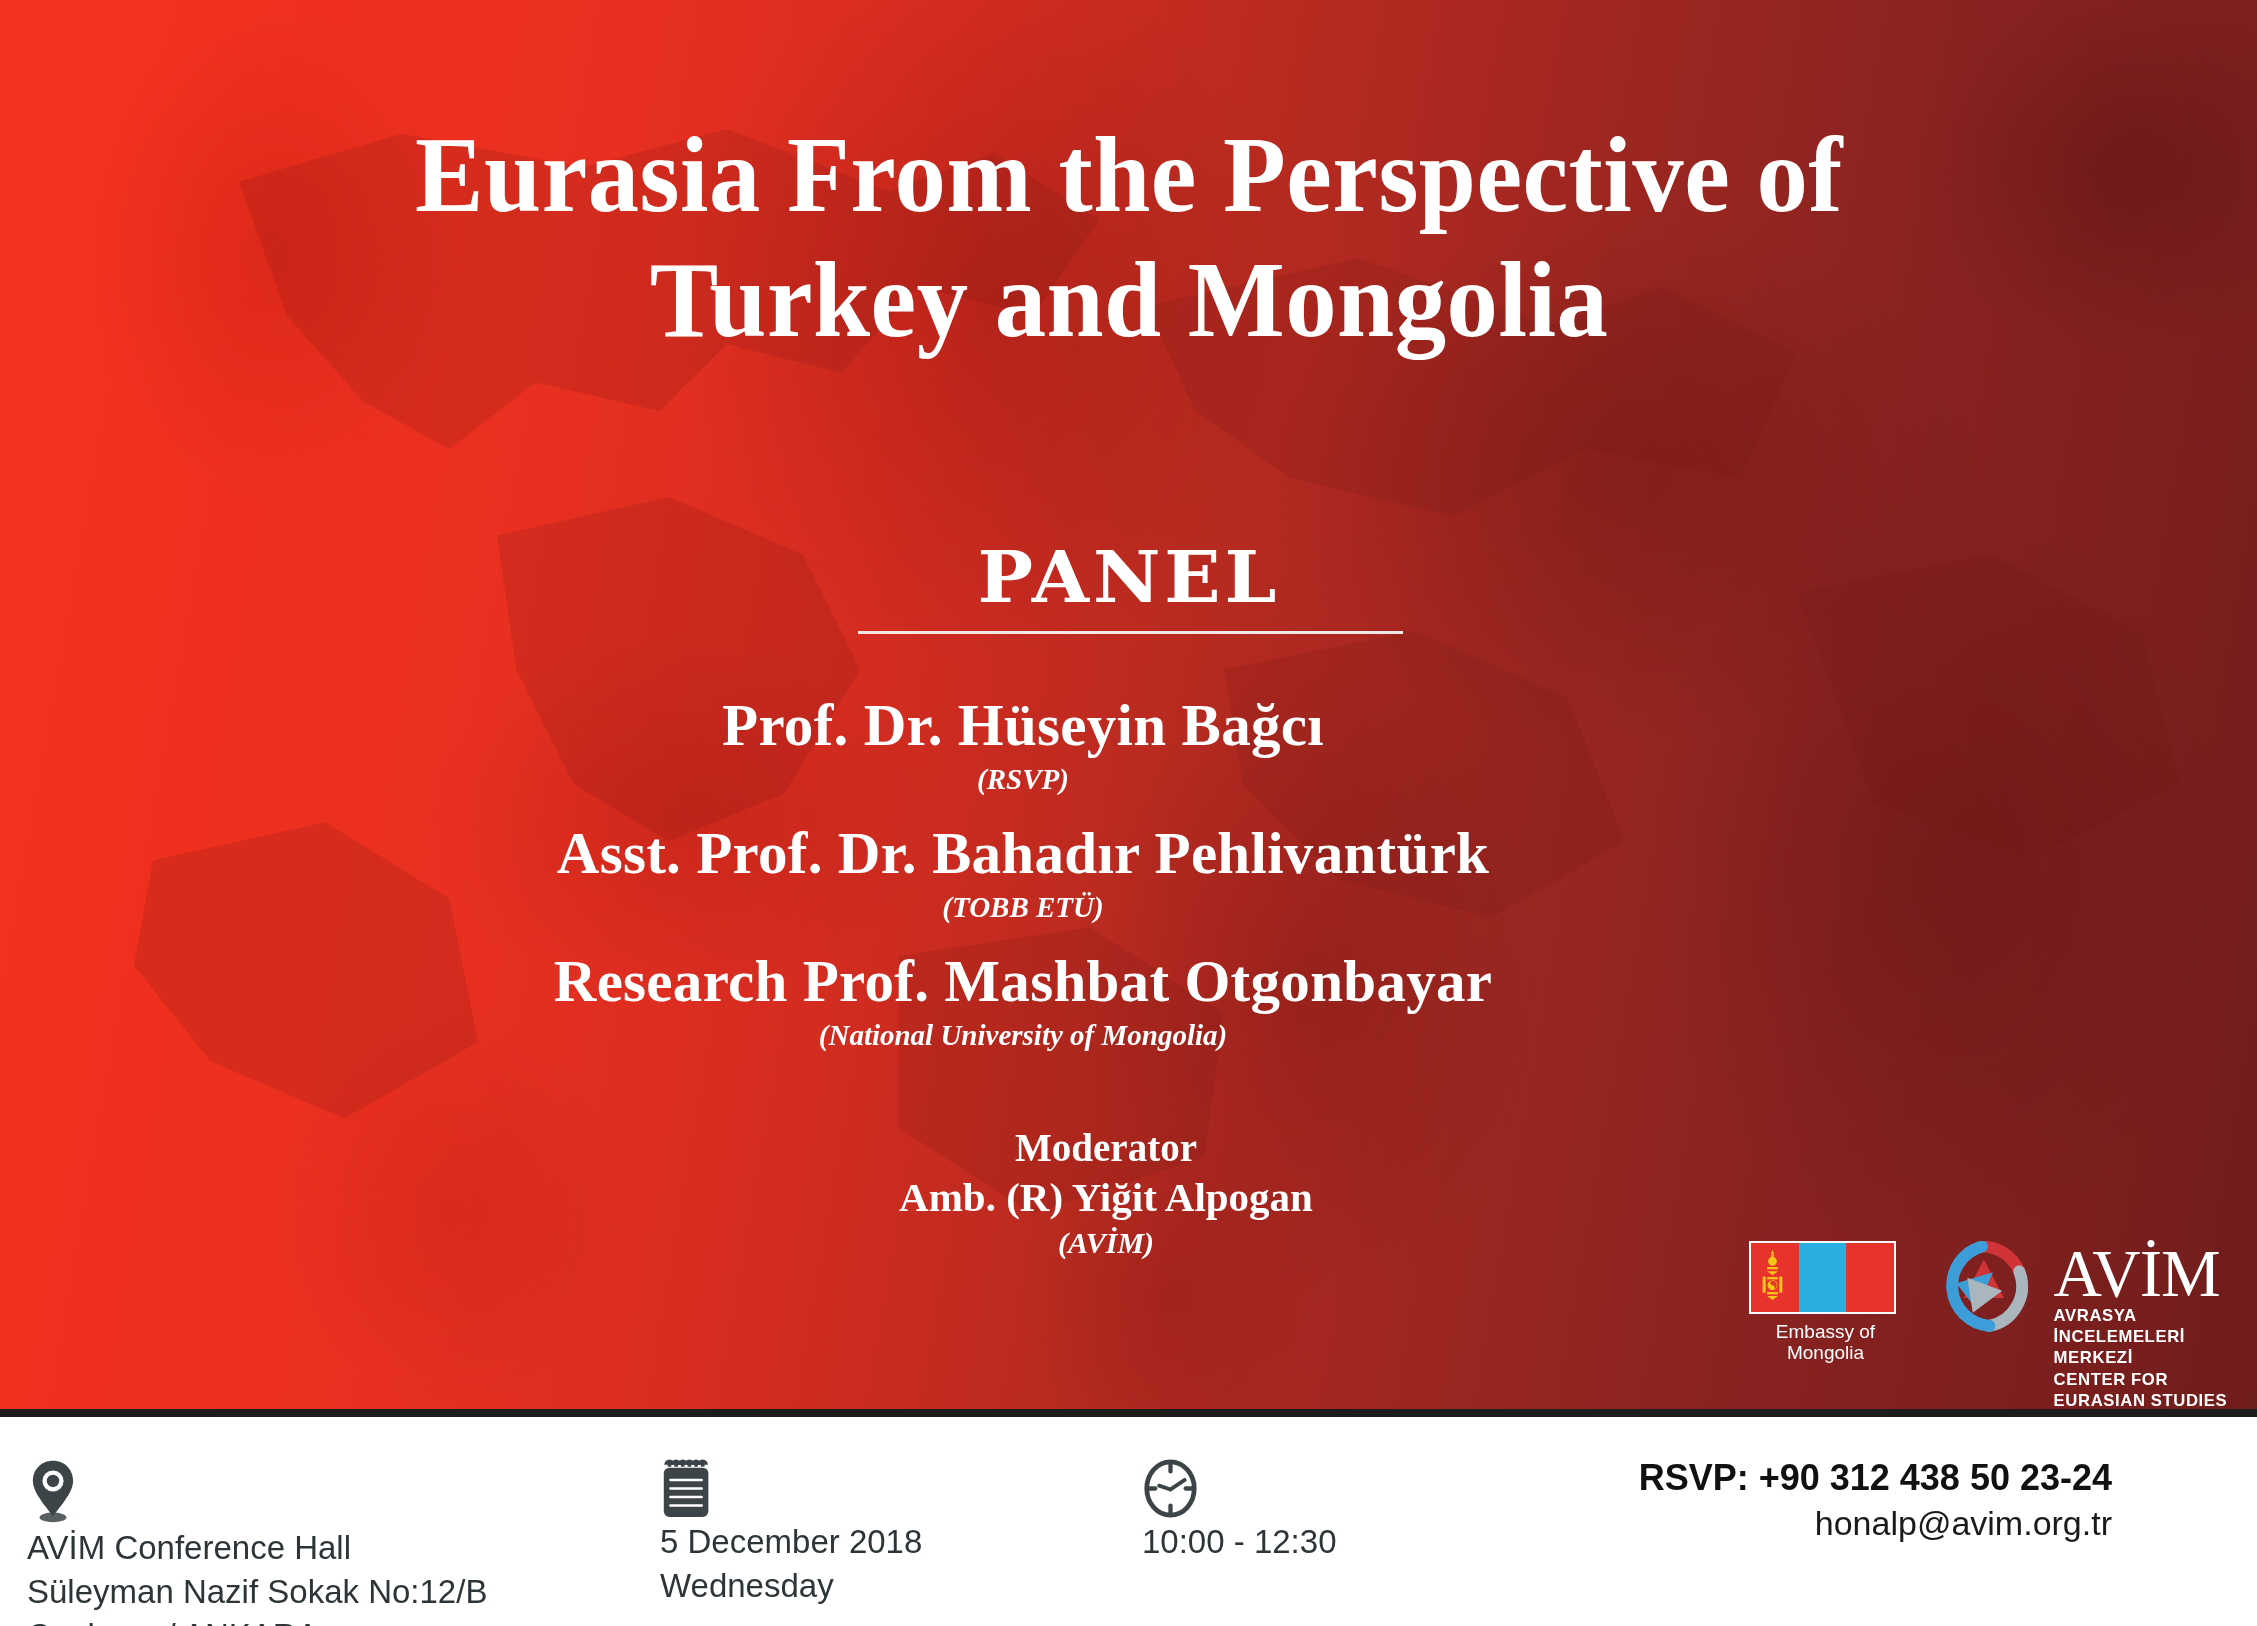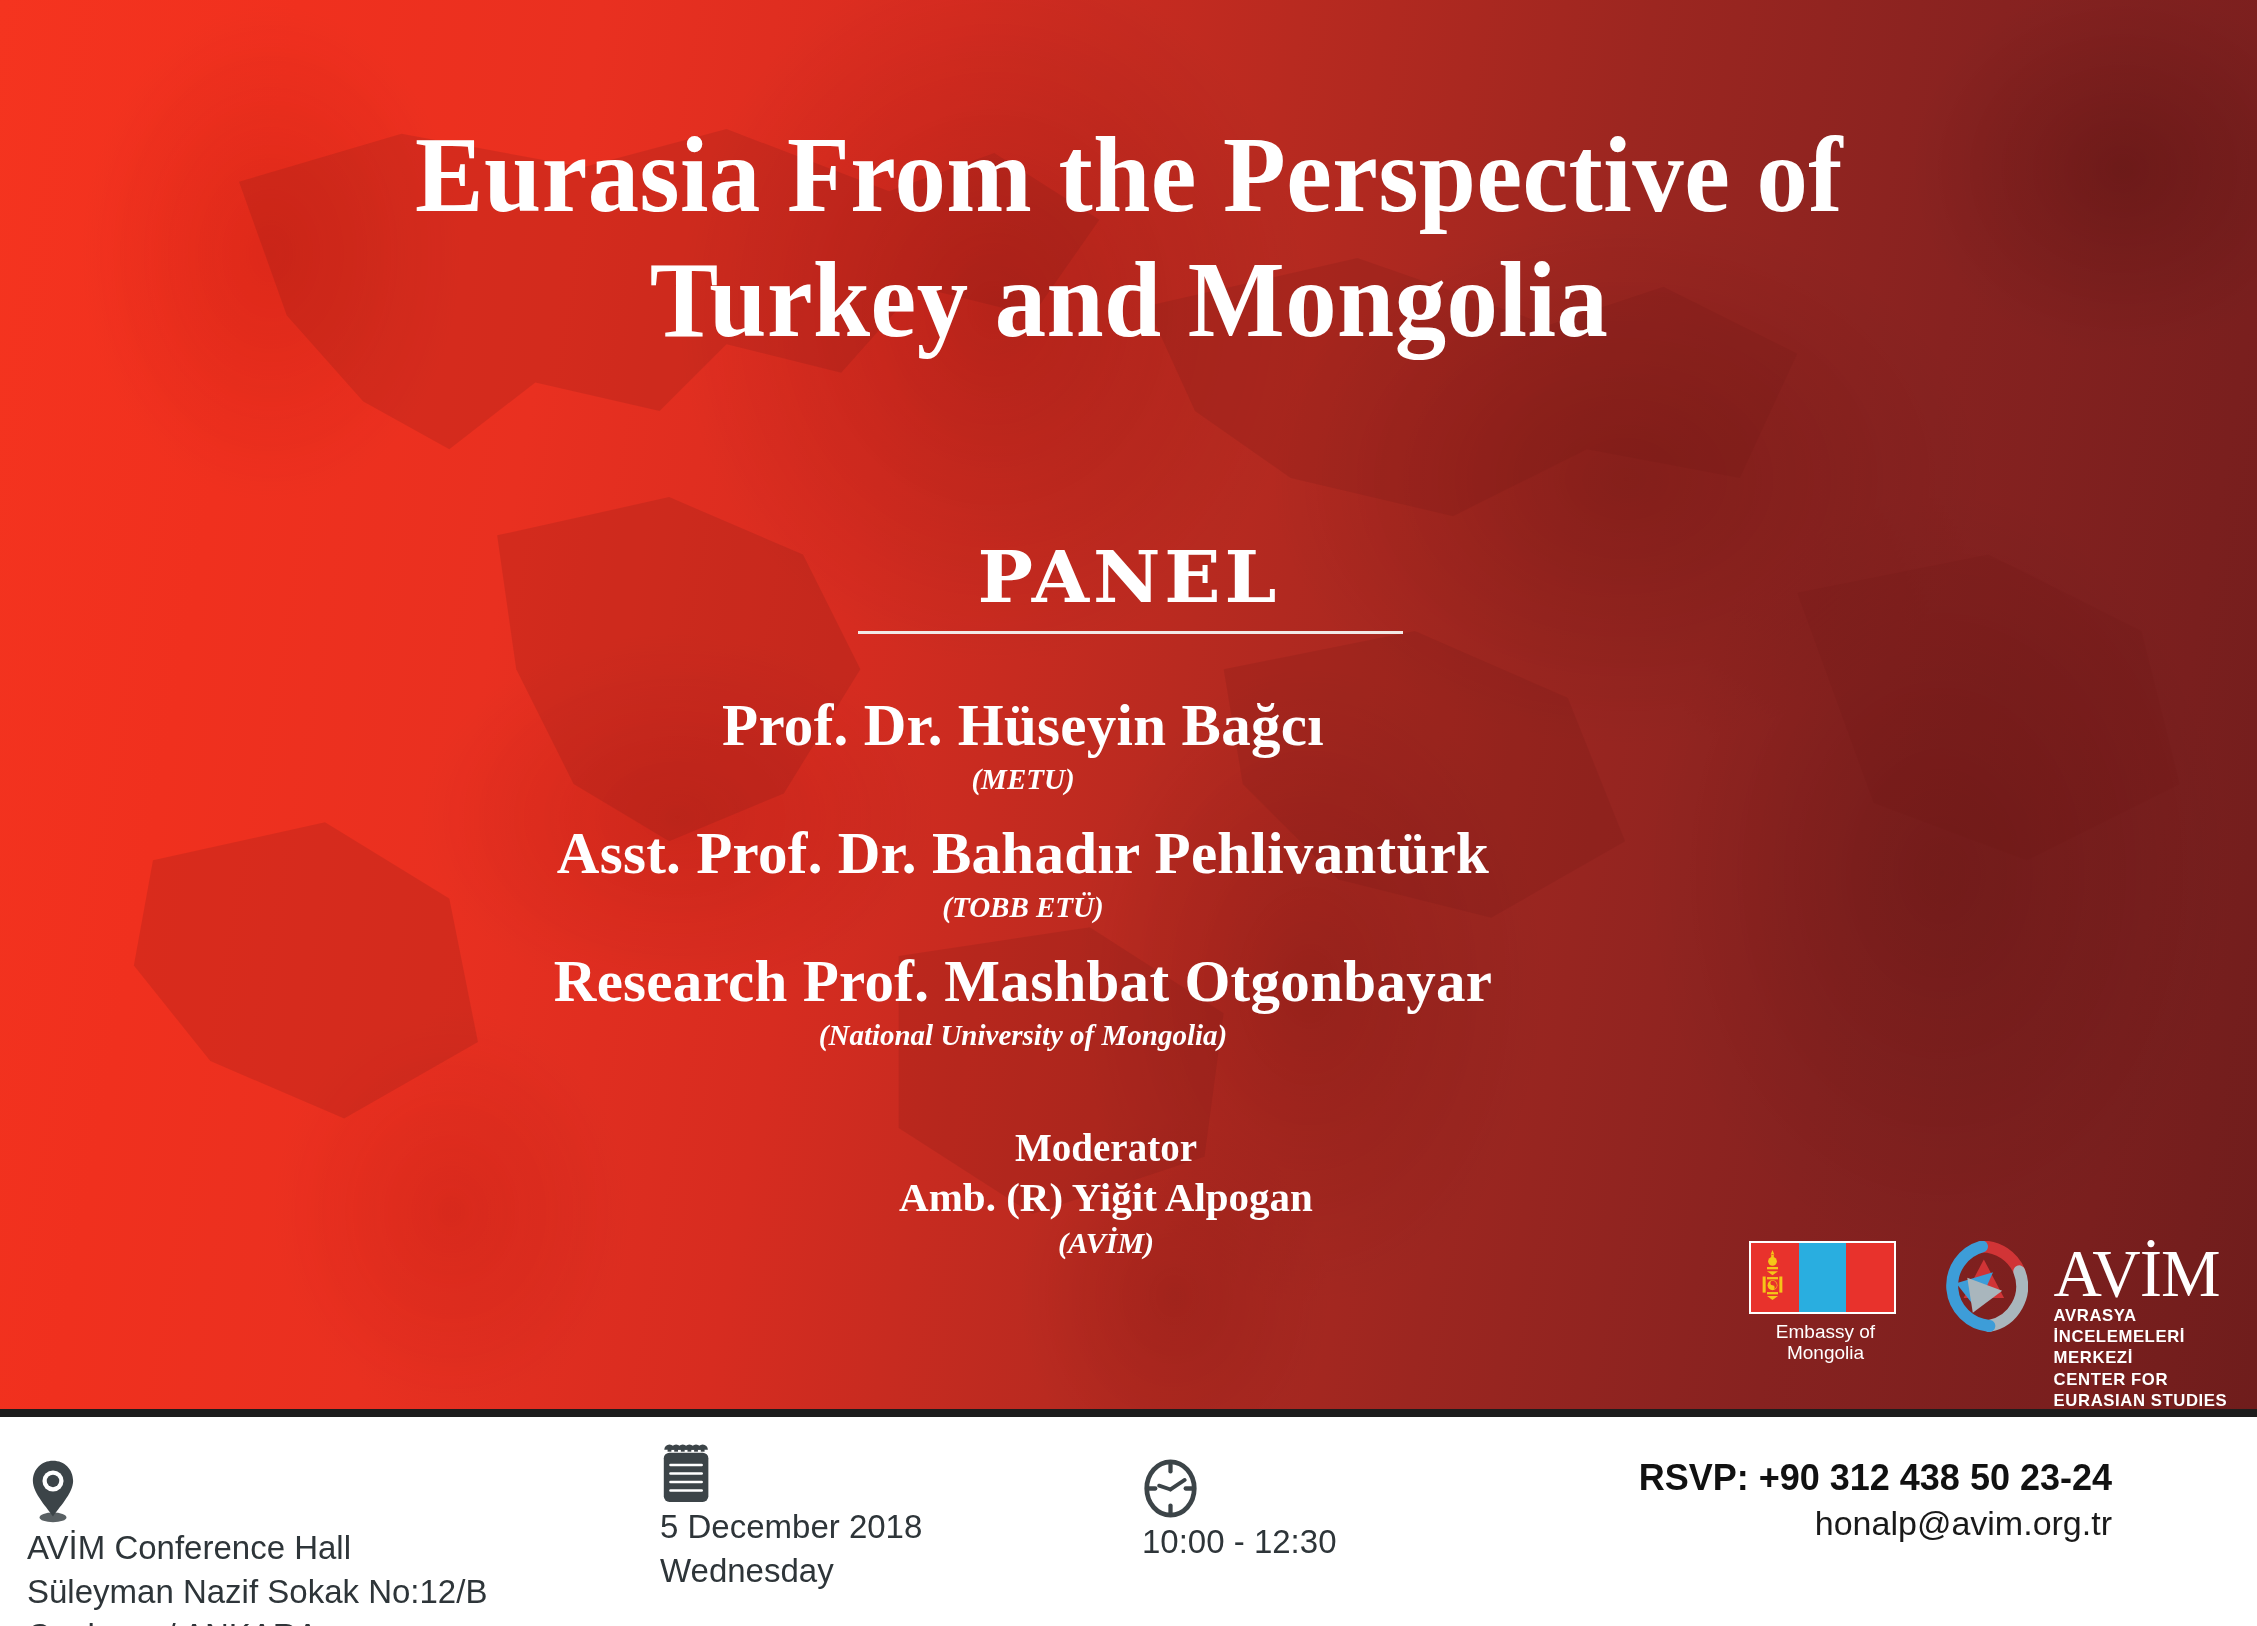--- a/index.html
+++ b/index.html
@@ -254,21 +254,21 @@
   .f-icon { flex: 0 0 auto; margin-right: 15.3px; }
   .f-lines {
     font-family: "Liberation Sans", sans-serif;
     font-size: 33px;
     line-height: 1.33;
     color: #2e3539;
     white-space: nowrap;
   }
 
   .f-loc { left: 27px; top: 40px; }
-  .f-date { left: 660px; top: 25px; }
+  .f-date { left: 660px; top: 40px; }
   .f-time { left: 1142px; top: 40px; }
 
   .f-rsvp {
     position: absolute;
     left: 1577px;
     top: 38px;
     text-align: right;
     width: 535px;
   }
   .rsvp-phone {
@@ -313,21 +313,21 @@
       <div>Eurasia From the Perspective of</div>
       <div>Turkey and Mongolia</div>
     </div>
 
     <div class="panel-word">PANEL</div>
     <div class="panel-rule"></div>
 
     <div class="speakers">
       <div class="sp-block">
         <div class="sp-name">Prof. Dr. Hüseyin Bağcı</div>
-        <div class="sp-aff">(METU)</div>
+        <div class="sp-aff">(RSVP)</div>
       </div>
       <div class="sp-block">
         <div class="sp-name">Asst. Prof. Dr. Bahadır Pehlivantürk</div>
         <div class="sp-aff">(TOBB ETÜ)</div>
       </div>
       <div class="sp-block">
         <div class="sp-name">Research Prof. Mashbat Otgonbayar</div>
         <div class="sp-aff">(National University of Mongolia)</div>
       </div>
     </div>

